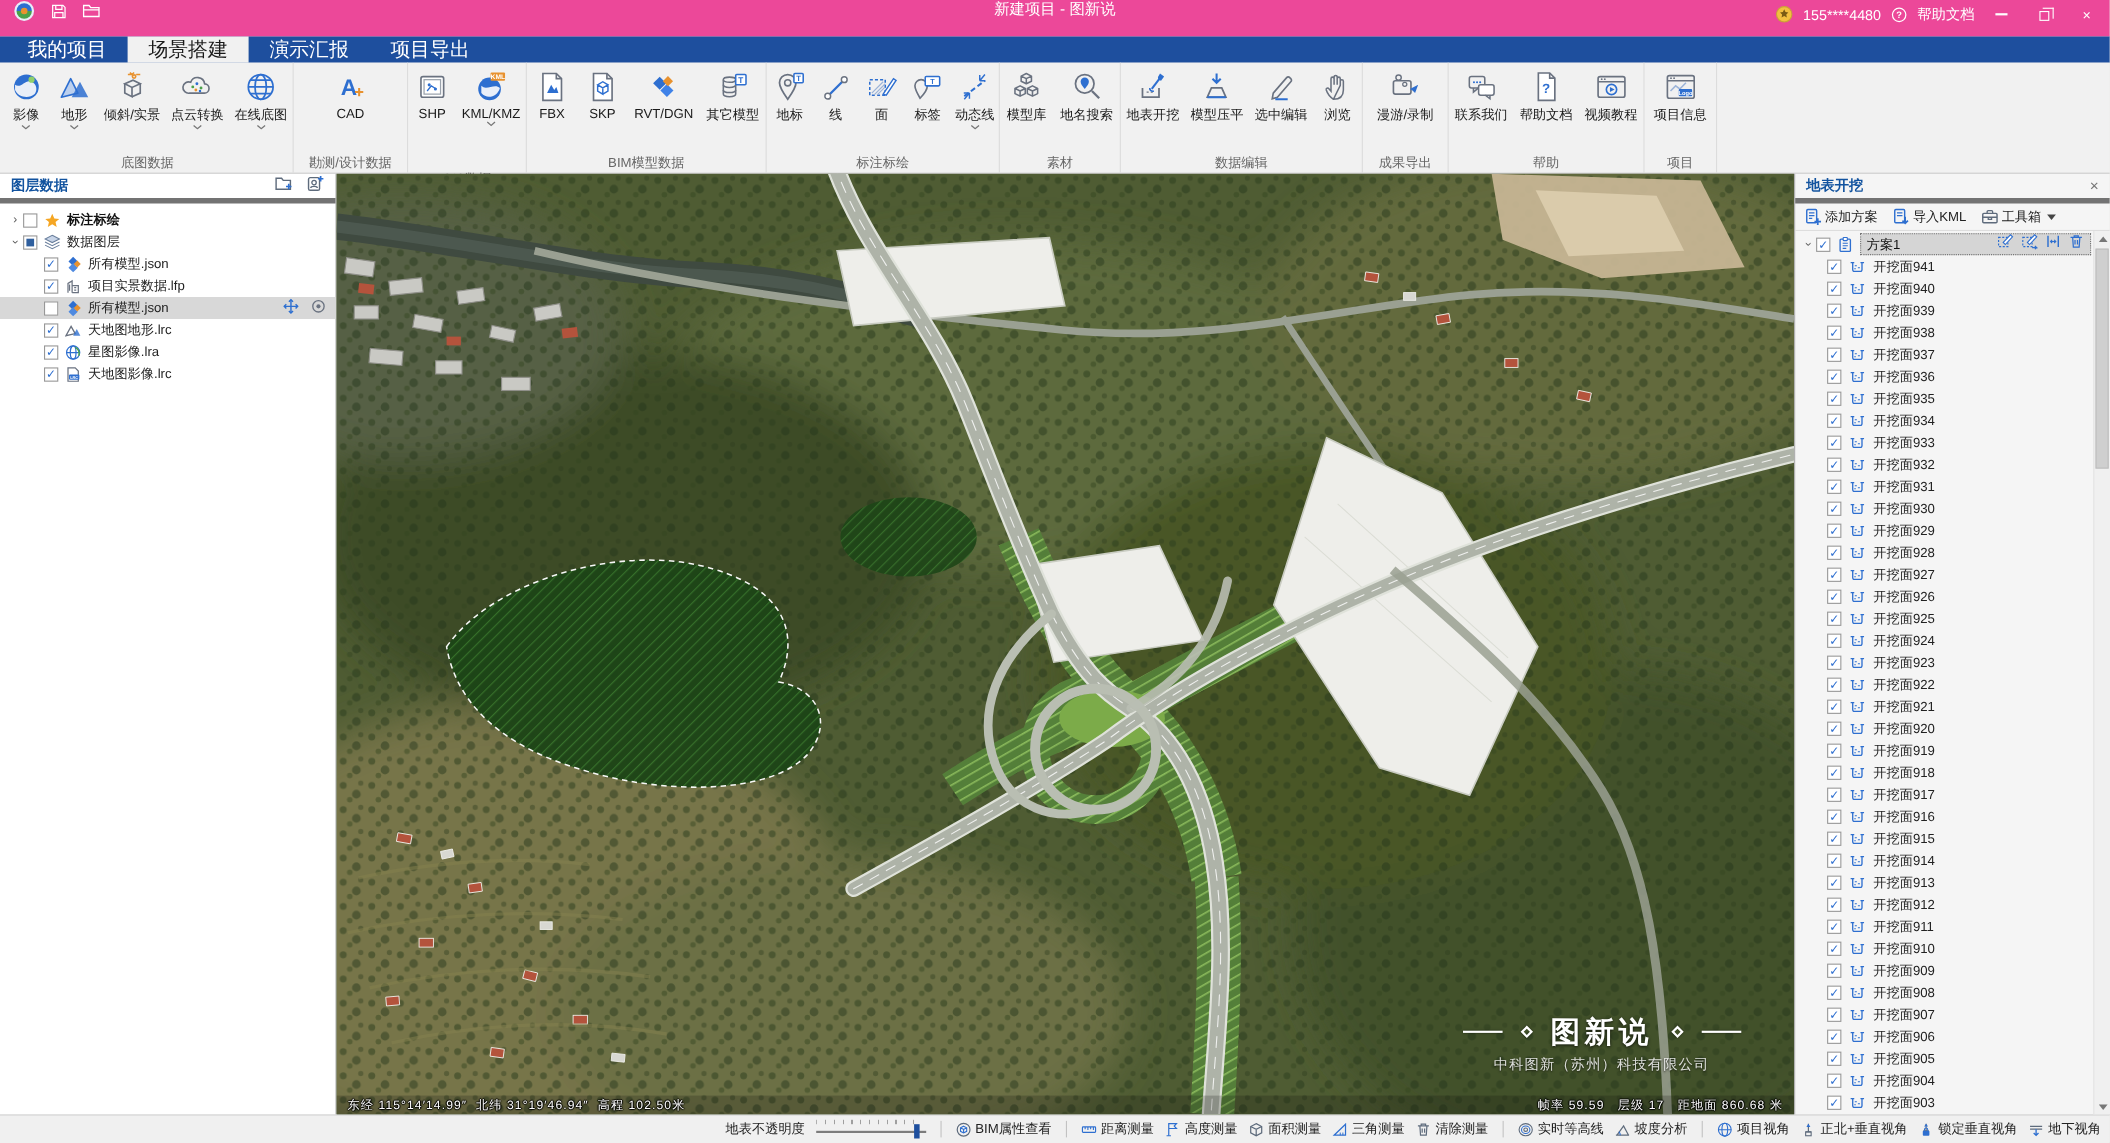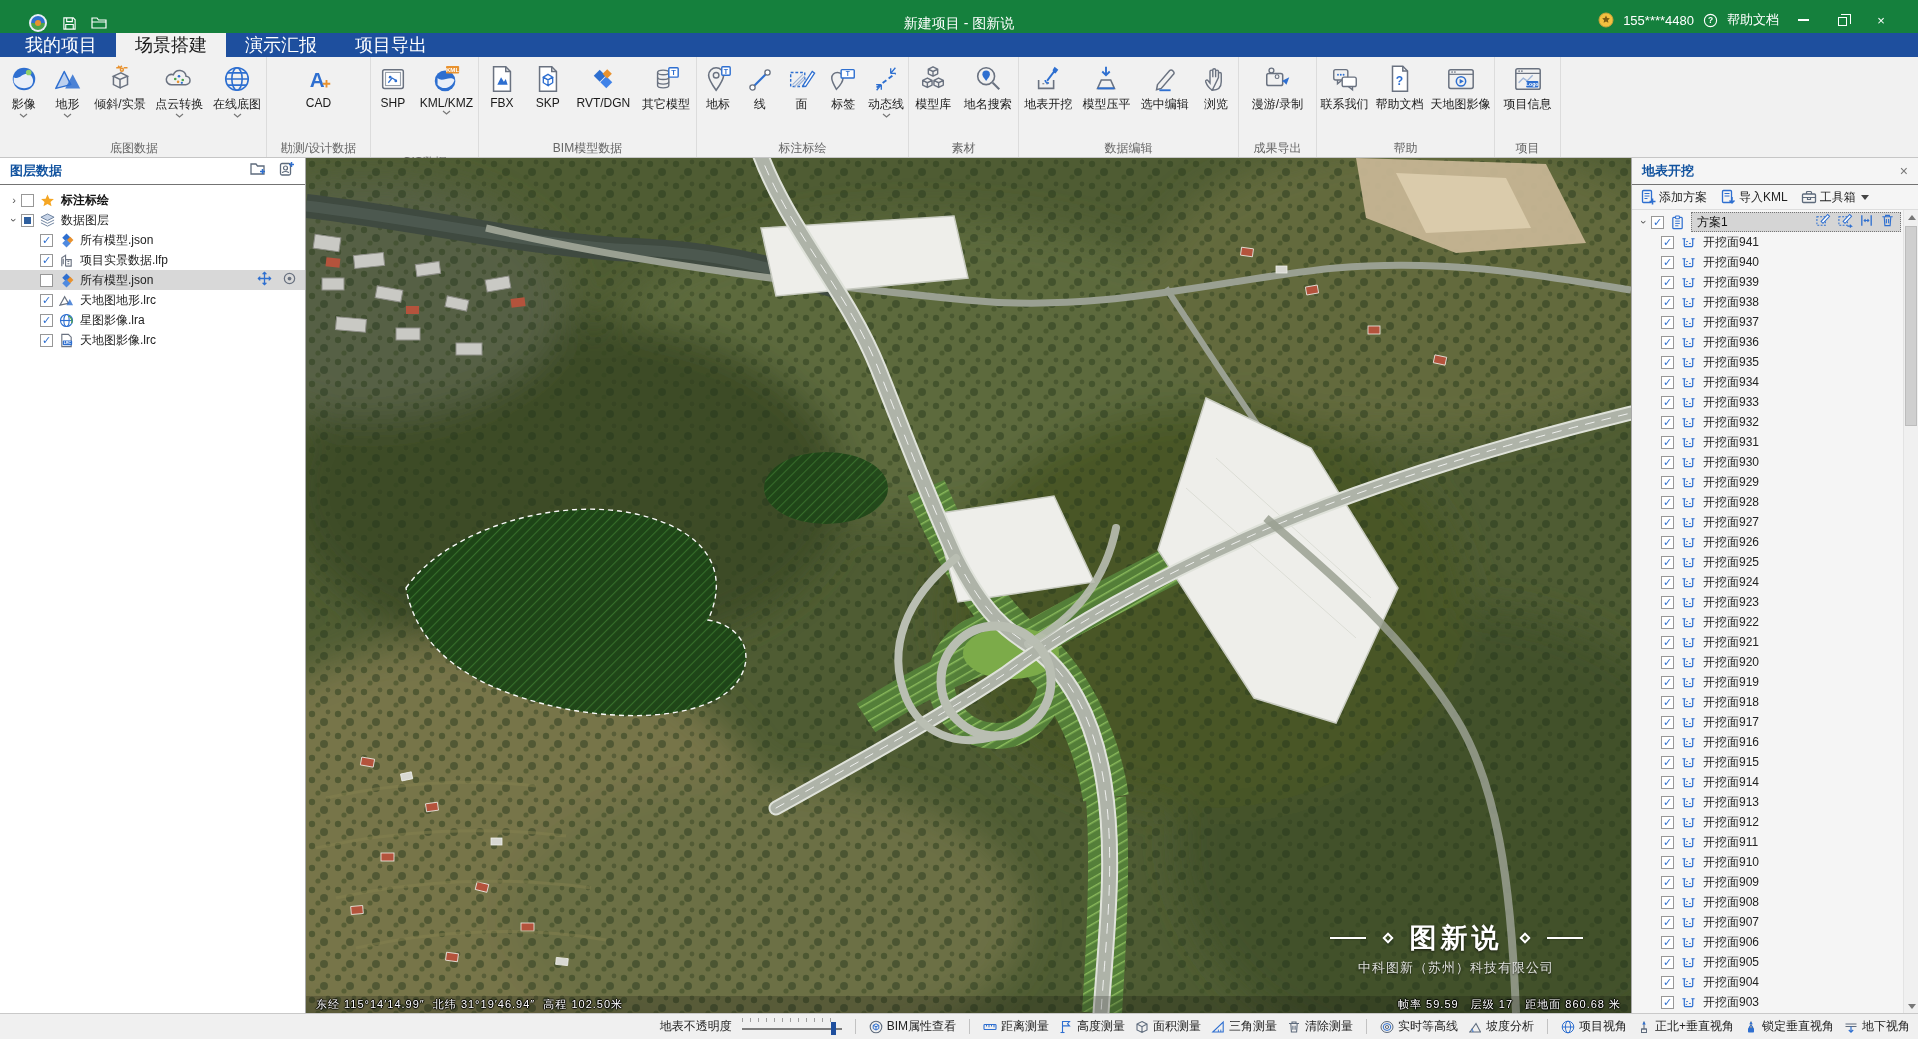--- a/index.html
+++ b/index.html
@@ -1,22 +1,22 @@
 <!DOCTYPE html>
 <html><head>
 <meta charset="utf-8">
 <style>
   * { box-sizing: border-box; margin: 0; padding: 0; }
   html,body { width:1918px; height:1039px; overflow:hidden;
     font-family:"Liberation Sans","DejaVu Sans",sans-serif; background:#f0f0f0; }
   .app { position:relative; width:1918px; height:1039px; }
 
   
-  .titlebar { height:33px; background:#15803d; display:flex; align-items:flex-end;
-    padding:0 22px; position:relative; color:#fff; }
+  .titlebar { height:33px; background:#ec4899; display:flex; align-items:flex-start;
+    padding:0 6px; position:relative; color:#fff; }
   .tb-left { display:flex; align-items:center; gap:14px; padding-left:6px; }
   .tb-ic { display:inline-flex; align-items:center; }
   .tb-title { position:absolute; left:0; right:0; text-align:center; font-size:14px; color:#fff; pointer-events:none; }
   .tb-right { margin-left:auto; display:flex; align-items:center; gap:9px; z-index:2; }
   .tb-user, .tb-help { font-size:13px; color:#fff; }
   .winbtn { width:30px; height:26px; display:inline-flex; align-items:center; justify-content:center;
     color:#fff; font-size:13px; cursor:default; }
   .min-glyph { display:block; width:11px; height:2px; background:#fff; }
   .restore-glyph { position:relative; display:block; width:9px; height:9px; border:1px solid #fff; margin-top:3px; }
   .restore-glyph::before { content:''; position:absolute; top:-4px; left:2px; width:9px; height:9px;
@@ -35,21 +35,21 @@
   .ricon { height:33px; display:flex; align-items:center; justify-content:center; }
   .rlabel { font-size:12px; color:#1a1a1a; white-space:nowrap; margin-top:1px; }
   .rchev { height:8px; display:flex; align-items:flex-start; justify-content:center; }
   .rgname { height:17px; font-size:12px; color:#666; text-align:center; }
 
   
   .main { display:flex; height:855px; }
 
   .left-panel { width:306px; background:#fff; border-right:1px solid #a9a9a9; display:flex; flex-direction:column; }
   .panel-header { height:27px; display:flex; align-items:center; padding:0 10px;
-    border-bottom:1px solid #737373; flex:0 0 auto; }
+    border-bottom:5px solid #737373; flex:0 0 auto; }
   .panel-title { font-size:13px; font-weight:bold; color:#12539f; }
   .ph-icons { margin-left:auto; display:flex; gap:12px; align-items:center; }
   .tree { padding-top:5px; }
   .trow { display:flex; align-items:center; height:20px; padding-left:7px; font-size:12px; color:#222; position:relative; }
   .trow.lvl1 { padding-left:40px; }
   .trow.selected { background:#d8d8d8; }
   .trow.bold .tlabel { font-weight:bold; color:#111; }
   .exp { width:14px; font-size:11px; color:#555; display:inline-flex; justify-content:center; flex:0 0 auto; }
   .exp.open { transform:rotate(90deg); }
   .cb { width:13px; height:13px; border:1px solid #979797; background:#fff; flex:0 0 auto;
@@ -606,21 +606,21 @@
                 <svg width="30" height="30" viewBox="0 0 32 32">
                   <rect x="3" y="6" width="26" height="20" rx="2" fill="none" stroke="#6a7280" stroke-width="1.6"></rect>
                   <path d="M3 11 h26" stroke="#6a7280" stroke-width="1.3"></path>
                   <circle cx="6.5" cy="8.5" r=".9" fill="#6a7280"></circle>
                   <circle cx="9.5" cy="8.5" r=".9" fill="#6a7280"></circle>
                   <circle cx="16" cy="18.5" r="5" fill="none" stroke="#2e6fd0" stroke-width="1.6"></circle>
                   <path d="M14.5 16 l4.5 2.5 -4.5 2.5 z" fill="#2e6fd0"></path>
                 </svg>
               </span>
             </span>
-            <span class="rlabel">天地图影像</span>
+            <span class="rlabel">视频教程</span>
             <span class="rchev"></span>
           </div>
         </div>
         <div class="rgname">帮助</div>
       </div>
       <div class="rgroup" style="width: 66px;">
         <div class="rbtns">
           <div class="rbtn">
             <span class="ricon">
               <span class="icn " style="display:inline-flex">

